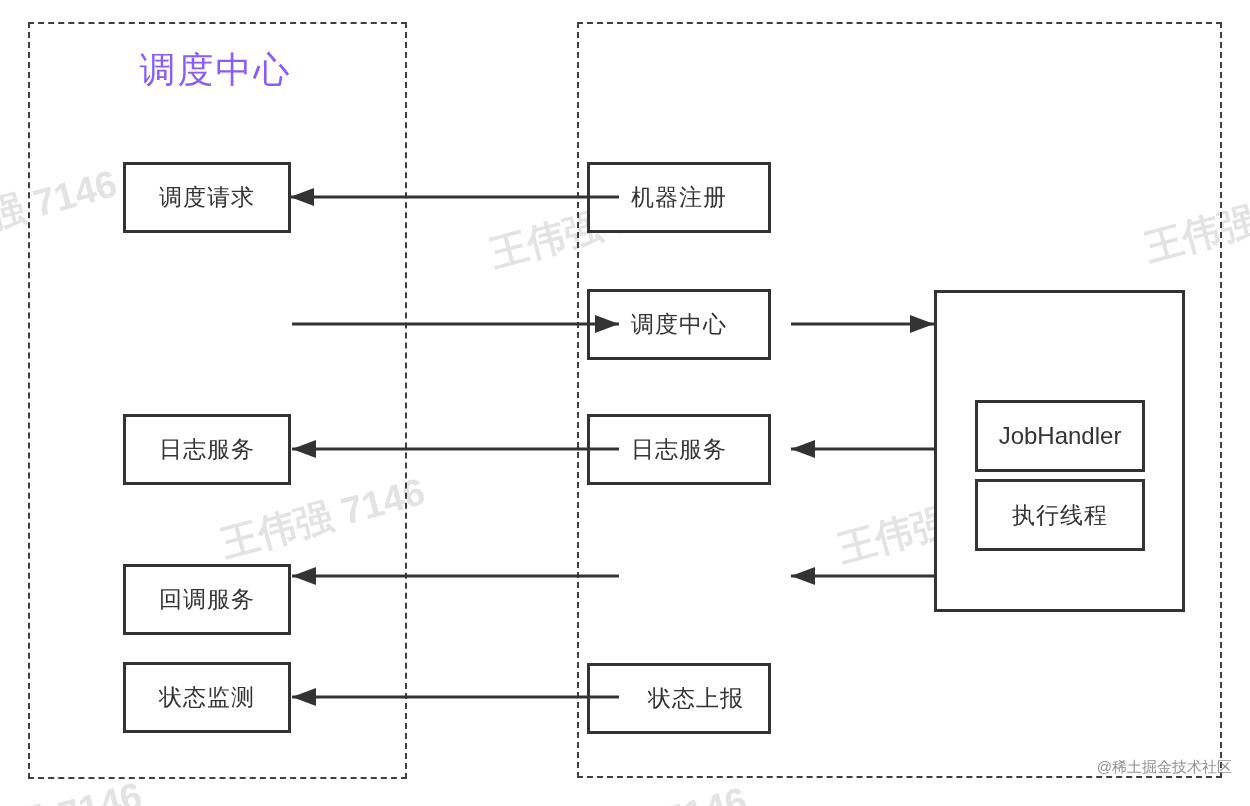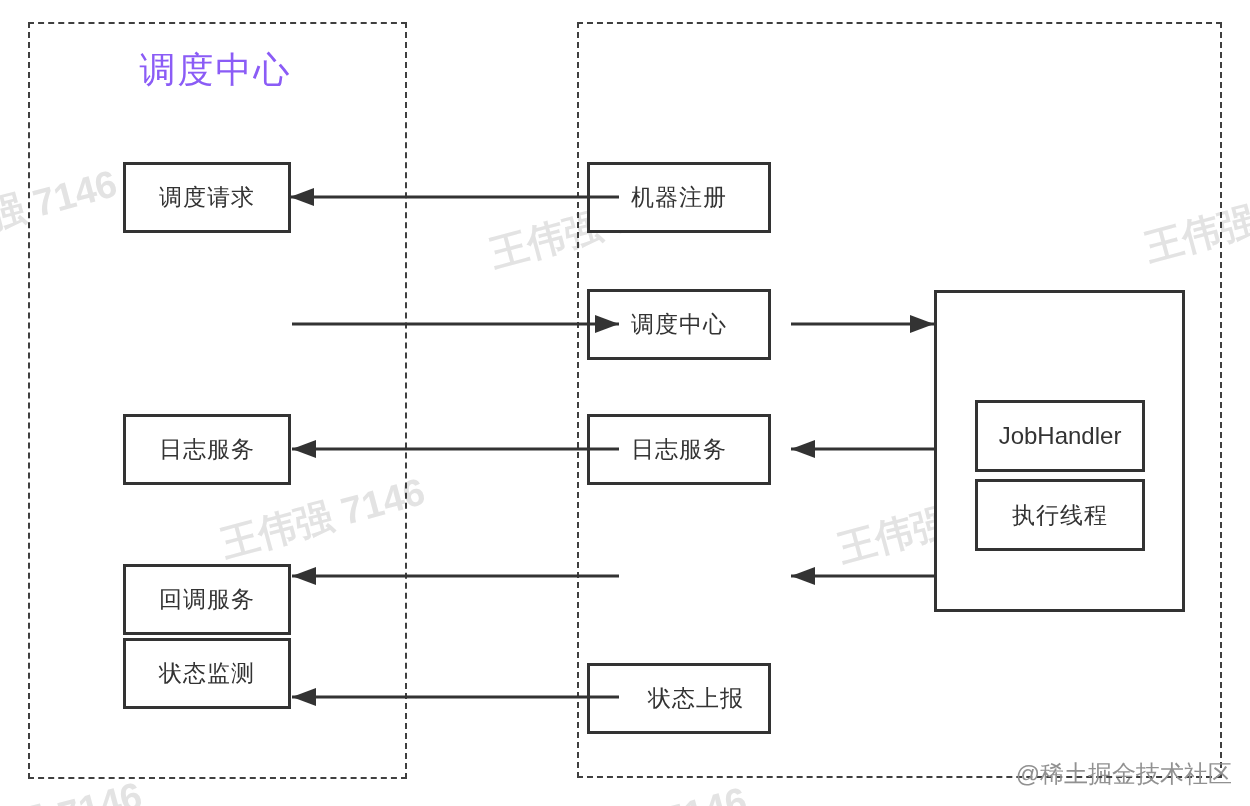--- a/index.html
+++ b/index.html
@@ -14,42 +14,42 @@
   .group-title{position:absolute;text-align:center;font-size:36px;font-weight:400;color:#8b5cf6;line-height:1;letter-spacing:2px;}
   .title-left{left:28px;top:52px;width:375px;}
   .title-right{left:577px;top:54px;width:641px;}
 
   
   .node{position:absolute;box-sizing:border-box;border:3px solid #333;background:#fff;
         display:flex;align-items:center;justify-content:center;
         font-size:23px;font-weight:500;color:#333;letter-spacing:1px;white-space:nowrap;}
   .col-left{left:123px;width:168px;height:71px;}
   .col-right{left:587px;width:184px;height:71px;}
-  .row1{top:162px;} .row2{top:289px;} .row3{top:414px;} .row4{top:541px;margin-top:23px;} .row5{top:638px;}
+  .row1{top:162px;} .row2{top:289px;} .row3{top:414px;} .row4{top:541px;margin-top:23px;} .row5{top:662px;}
   .row5r{top:663px;padding-left:34px;}
 
   
   .runtime-box{position:absolute;left:934px;top:290px;width:251px;height:322px;
                box-sizing:border-box;border:3px solid #333;background:#fff;}
   .runtime-node{left:975px;width:170px;height:72px;}
   .rt1{top:353px;margin-top:47px;} .rt2{top:479px;}
   .latin{letter-spacing:0;font-size:24px;}
 
   
   .arrow{position:absolute;height:18px;}
   .arrow .line{position:absolute;left:0;right:0;top:50%;transform:translateY(-50%);height:3px;background:#333;}
   .arrow .head{position:absolute;top:50%;transform:translateY(-50%);width:0;height:0;
                border-top:9px solid transparent;border-bottom:9px solid transparent;}
   .arrow.dir-left .head{left:0;border-right:24px solid #333;}
   .arrow.dir-right .head{right:0;border-left:24px solid #333;}
 
   
   .wm{position:absolute;transform:translate(-50%,-50%) rotate(-15deg);
       font-size:38px;font-weight:600;color:#e3e3e3;white-space:nowrap;pointer-events:none;}
-  .brand{position:absolute;right:18px;top:758px;font-size:24px;color:#919191;white-space:nowrap;}
+  .brand{position:absolute;right:18px;top:758px;font-size:15px;color:#919191;white-space:nowrap;}
 </style>
 </head>
 <body>
 
 <div class="canvas">
 
   <div class="wm" style="left:15px;top:210px;">王伟强 7146</div>
   <div class="wm" style="left:592px;top:228px;">王伟强 7146</div>
   <div class="wm" style="left:1247px;top:222px;">王伟强 7146</div>
   <div class="wm" style="left:323px;top:518px;">王伟强 7146</div>

